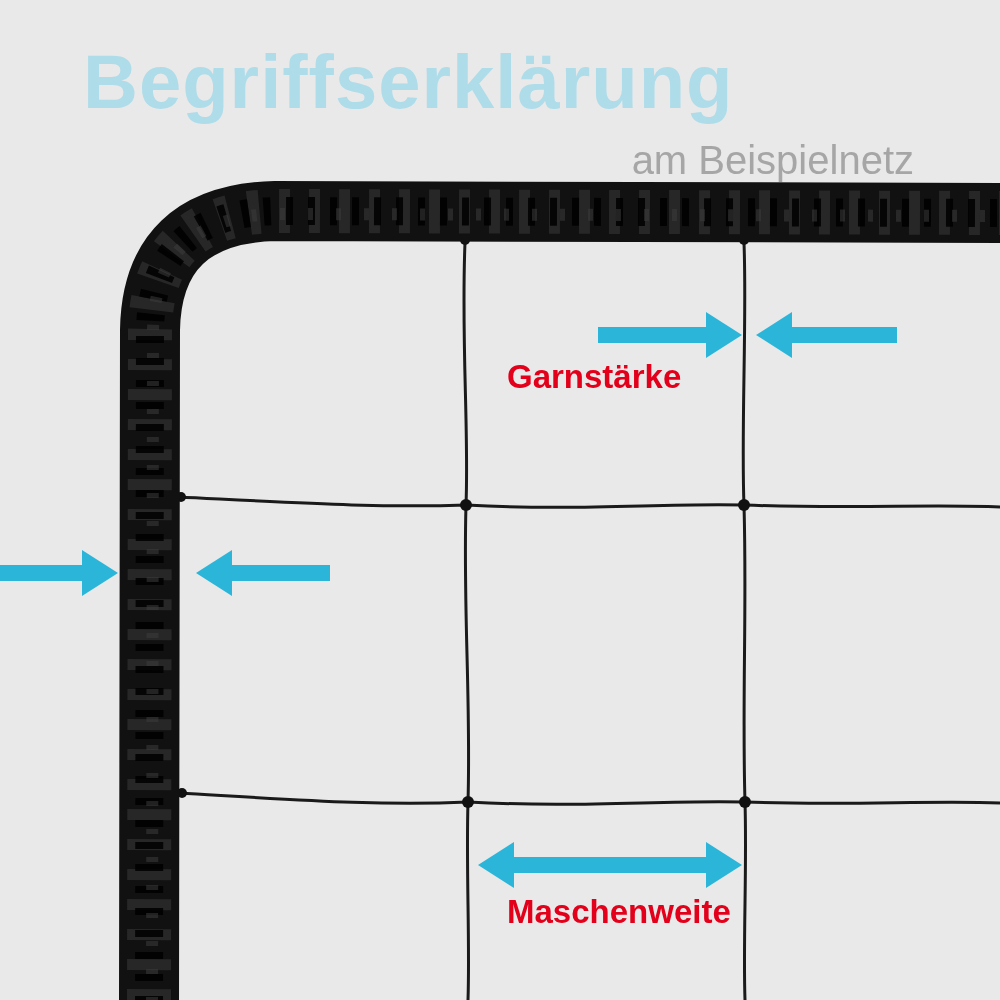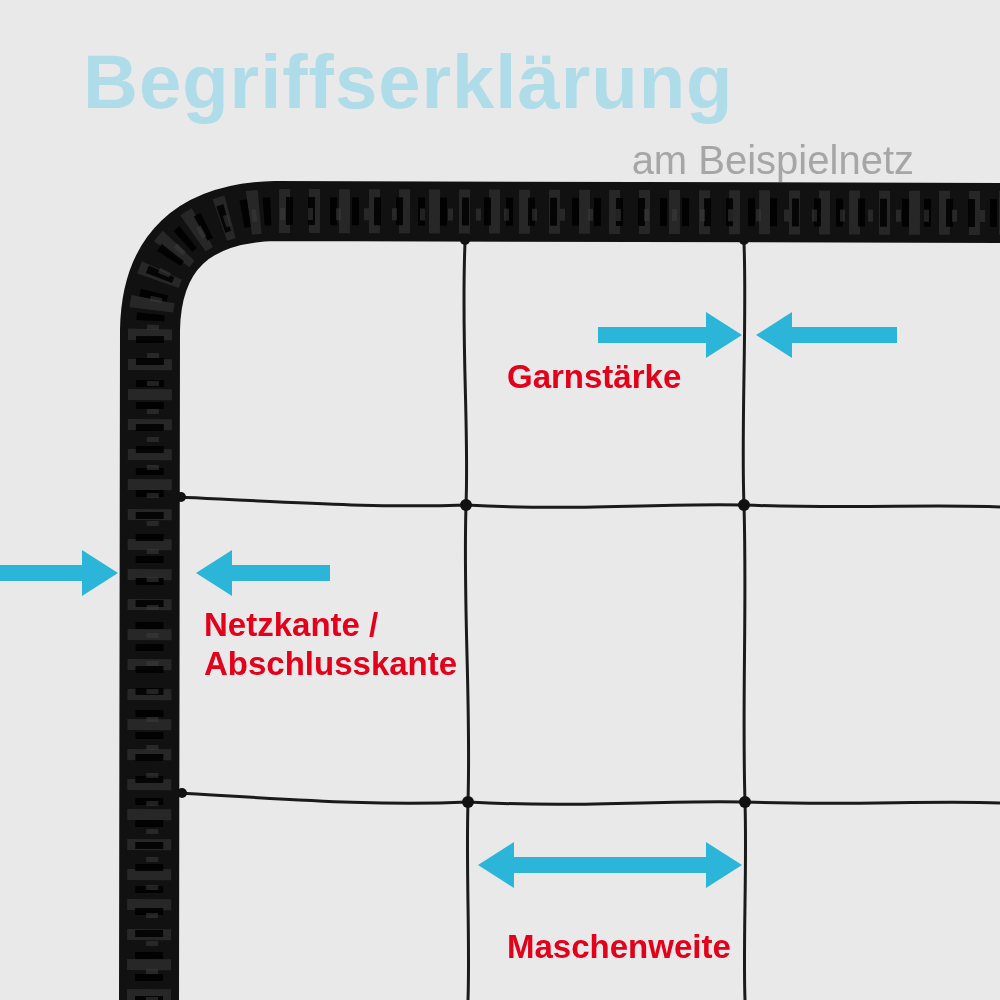--- a/index.html
+++ b/index.html
@@ -31,21 +31,21 @@
     font-size:40px;font-weight:normal;
     color:var(--subtitle);
   }
   .anno{
     font-size:33px;font-weight:bold;
     color:var(--label);
     line-height:1.18;
   }
   .anno-garnstaerke{left:507px;top:358px;}
   .anno-netzkante{left:204px;top:606px;}
-  .anno-maschenweite{left:507px;top:928px;}
+  .anno-maschenweite{left:507px;top:893px;}
   .rope-main{stroke:var(--net);stroke-width:60;fill:none;}
   .rope-tex1{stroke:#2f2f2f;stroke-width:44;fill:none;stroke-dasharray:11 19;opacity:.75;}
   .rope-tex2{stroke:#000;stroke-width:28;fill:none;stroke-dasharray:7 15;stroke-dashoffset:9;opacity:.85;}
   .rope-tex3{stroke:#3c3c3c;stroke-width:12;fill:none;stroke-dasharray:5 23;stroke-dashoffset:3;opacity:.55;}
   .mesh{stroke:#1a1a1a;stroke-width:3;fill:none;}
   .knot{fill:#111;}
   .arrow{fill:var(--accent);}
 </style>
 </head>
 <body>
@@ -100,17 +100,15 @@
         <rect class="arrow" x="512" y="857" width="196" height="16"></rect>
         <polygon class="arrow" points="514,842 478,865 514,888"></polygon>
         <polygon class="arrow" points="706,842 742,865 706,888"></polygon>
       </g>
     </g>
   </svg>
 
   <div class="txt title">Begriffserklärung</div>
   <div class="txt subtitle">am Beispielnetz</div>
   <div class="txt anno anno-garnstaerke">Garnstärke</div>
-  <div class="txt anno anno-netzkante">Netzkante /
-Abschlusskante</div>
   <div class="txt anno anno-maschenweite">Maschenweite</div>
 
 </div>
 
 </body></html>

